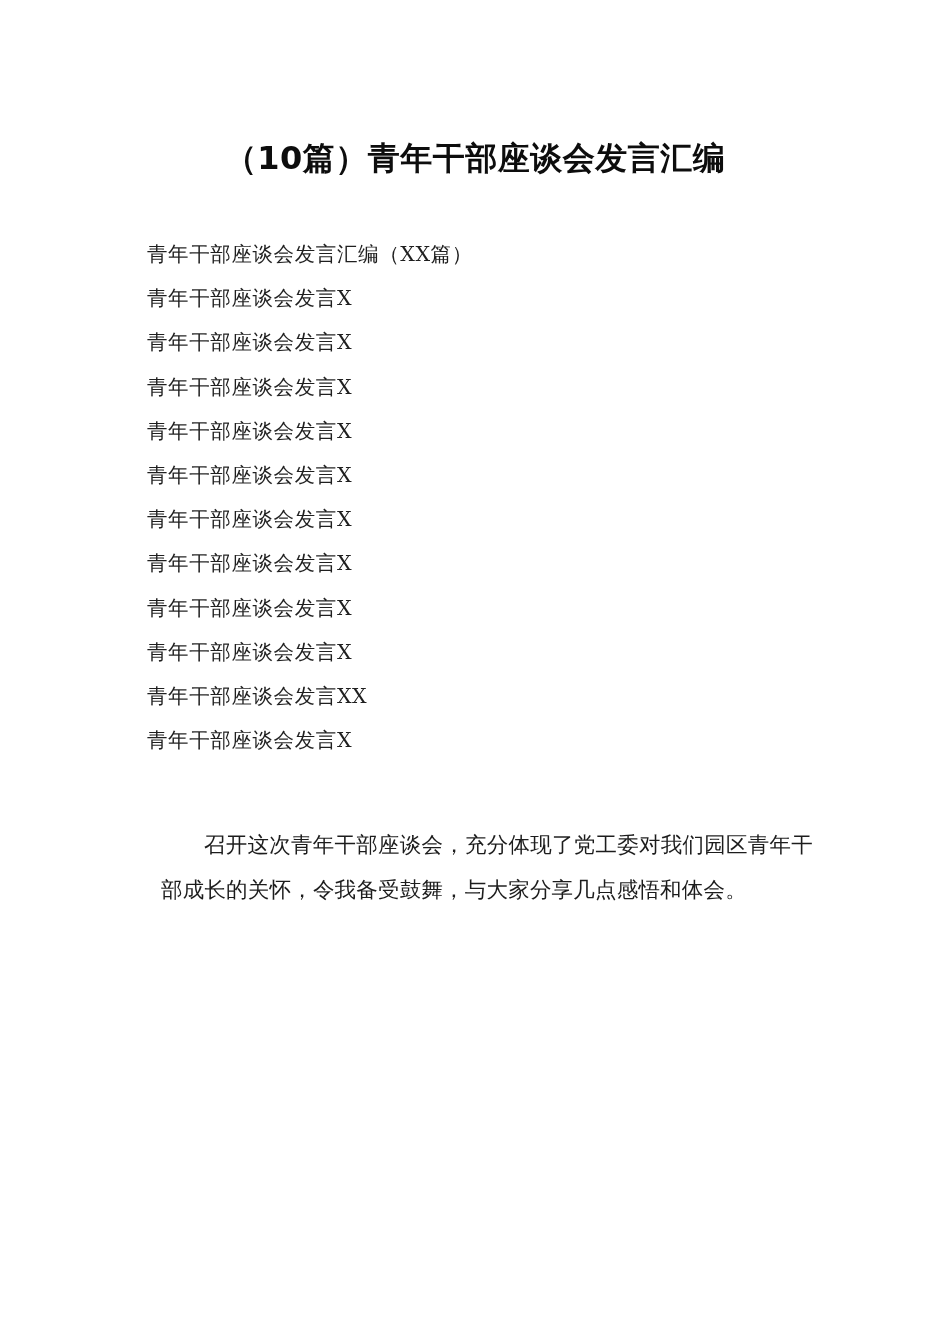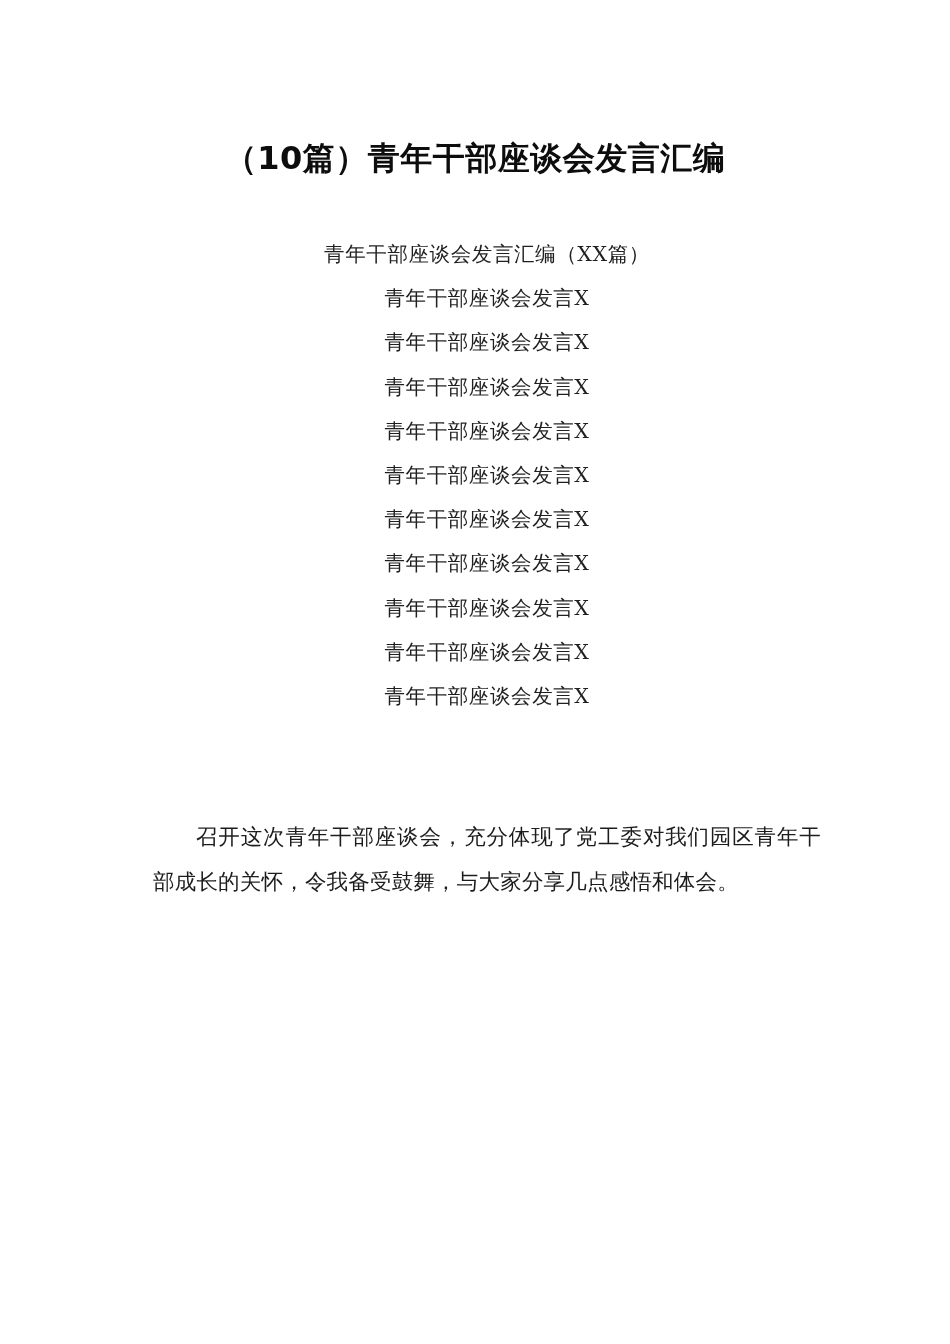--- a/index.html
+++ b/index.html
@@ -42,40 +42,39 @@
     top: 232px;
     width: 680px;
   }
   .front-line {
     font-family: "DejaVu Serif", "Liberation Serif", serif;
     font-size: 20.5px;
     line-height: 44.2px;
     letter-spacing: 0.6px;
     color: #1f1f1f;
     white-space: nowrap;
-    text-align: center;
   }
 
   
   .body-block {
     position: absolute;
     left: 145px;
     top: 806px;
     width: 684px;
   }
   .para {
     font-family: "DejaVu Serif", "Liberation Serif", serif;
     font-size: 21.5px;
     line-height: 45px;
     letter-spacing: 0.2px;
     text-align: justify;
     text-justify: inter-character;
     text-indent: 2em;
     color: #1c1c1c;
-    margin: 8px;
+    margin: 16px;
   }
   .para + .para {
     margin-top: 14px;
   }
   .para b,
   .para .bold-run {
     font-weight: 700;
     font-family: "DejaVu Serif", "Liberation Serif", serif;
   }
 
@@ -97,20 +96,21 @@
 
     <div class="front-line">青年干部座谈会发言X</div>
     <div class="front-line">青年干部座谈会发言X</div>
     <div class="front-line">青年干部座谈会发言X</div>
     <div class="front-line">青年干部座谈会发言X</div>
     <div class="front-line">青年干部座谈会发言X</div>
     <div class="front-line">青年干部座谈会发言X</div>
     <div class="front-line">青年干部座谈会发言X</div>
     <div class="front-line">青年干部座谈会发言X</div>
     <div class="front-line">青年干部座谈会发言X</div>
+    <div class="front-line">青年干部座谈会发言XX</div>
     <div class="front-line">青年干部座谈会发言X</div>
   </div>
 
   <div class="body-block">
     <p class="para"><span>召开这次青年干部座谈会，充分体现了党工委对我们园区青年干部成长的关怀，令我备受鼓舞，与大家分享几点感悟和体会。</span></p>
 
   </div>
 
 </div>
 

